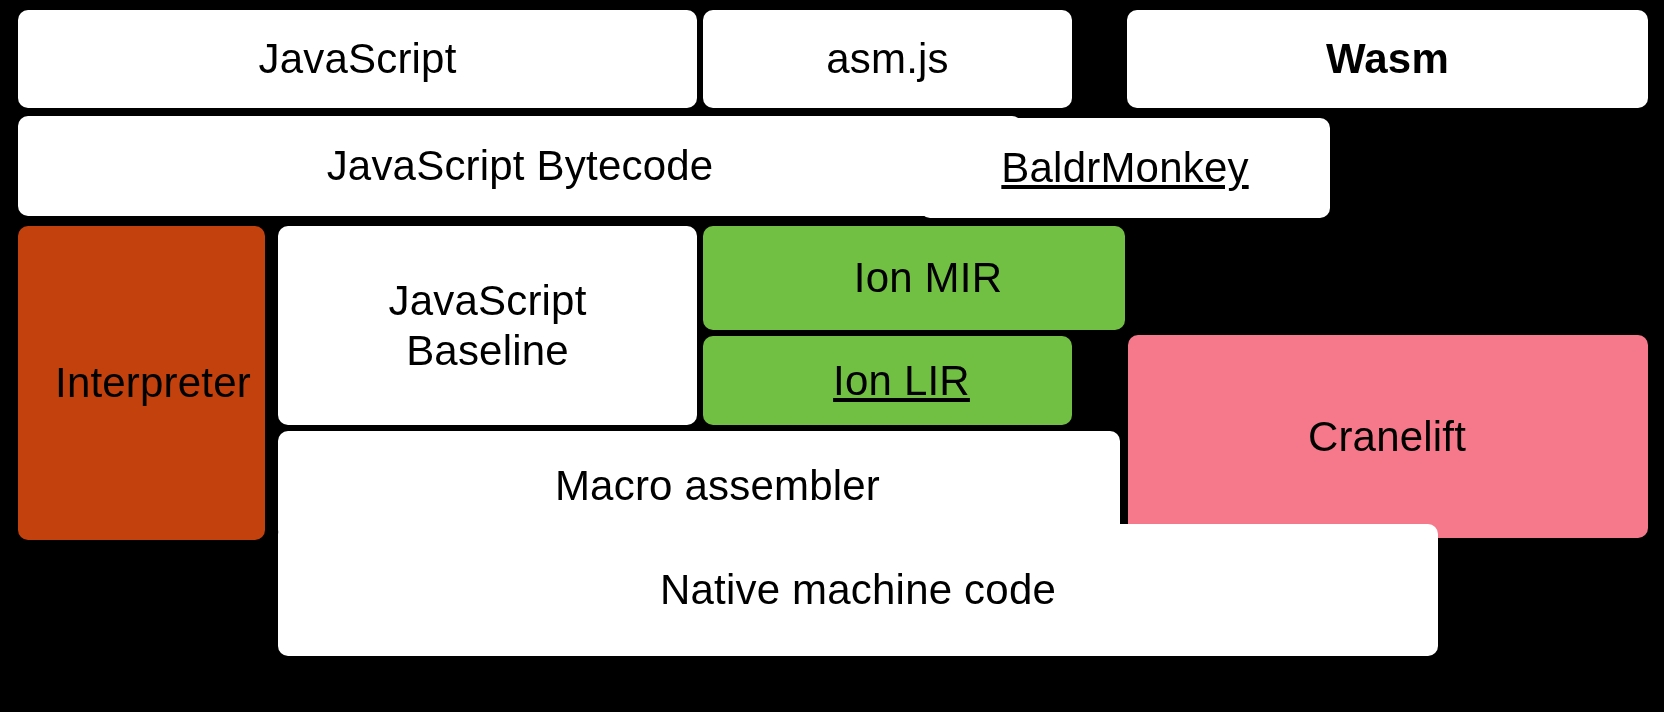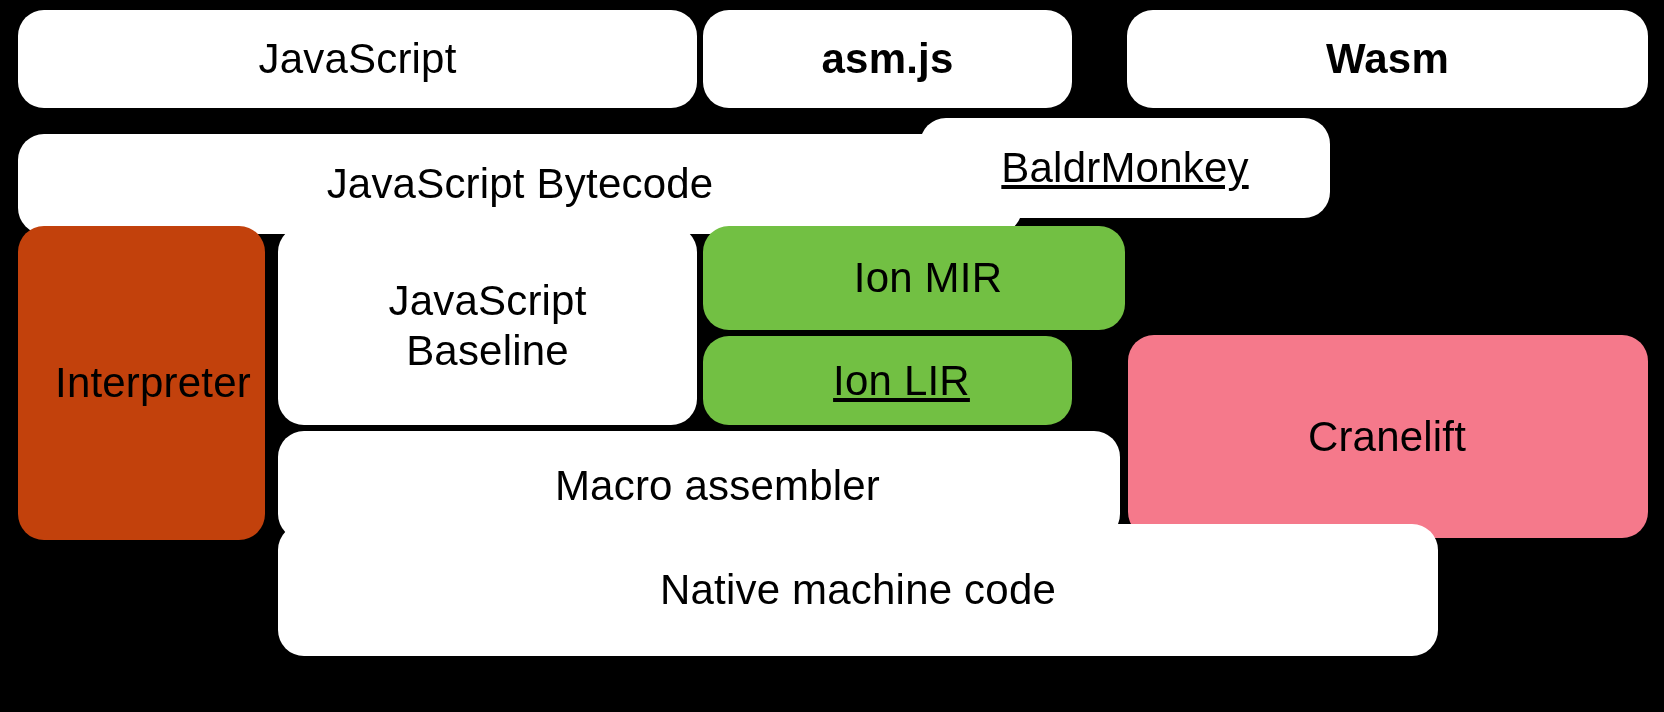--- a/index.html
+++ b/index.html
@@ -18,43 +18,43 @@
     background: #000000;
     overflow: hidden;
   }
   .node {
     position: absolute;
     box-sizing: border-box;
     display: flex;
     align-items: center;
     justify-content: center;
     text-align: center;
-    border-radius: 26px;
+    border-radius: 10px;
     color: #000000;
     font-family: "Liberation Sans", sans-serif;
     font-size: 42px;
     line-height: 1.18;
     font-weight: 400;
     letter-spacing: 0.2px;
     white-space: pre-line;
     padding: 0 10px;
     user-select: none;
   }
   .fill-white  { background: #ffffff; }
   .fill-gray   { background: #c2410c; padding-left: 33px; }
   .fill-green  { background: #72c043; padding-left: 38px; }
   .fill-pink   { background: #f5798b; padding-left: 8px; }
 
   
   #n-javascript      { left: 18px;   top: 10px;  width: 679px; height: 98px; }
-  #n-asmjs           { left: 703px;  top: 10px;  width: 369px; height: 98px; font-weight: bold; }
+  #n-asmjs           { left: 703px;  top: 10px;  width: 369px; height: 98px; }
   #n-wasm            { left: 1127px; top: 10px;  width: 521px; height: 98px; font-weight: bold; }
 
   
-  #n-js-bytecode     { left: 18px;   top: 134px; width: 1004px; height: 100px; }
+  #n-js-bytecode     { left: 18px;   top: 116px; width: 1004px; height: 100px; }
   #n-baldrmonkey     { left: 920px;  top: 118px; width: 410px; height: 100px; text-decoration: underline; }
 
   
   #n-interpreter     { left: 18px;   top: 226px; width: 247px; height: 314px; }
   #n-js-baseline     { left: 278px;  top: 226px; width: 419px; height: 199px; }
   #n-ion-mir         { left: 703px;  top: 226px; width: 422px; height: 104px; }
   #n-ion-lir         { left: 703px;  top: 336px; width: 369px; height: 89px; text-decoration: underline;  }
   #n-macro-assembler { left: 278px;  top: 431px; width: 842px; height: 109px; padding-left: 47px; }
   #n-cranelift       { left: 1128px; top: 335px; width: 520px; height: 203px; }
 

